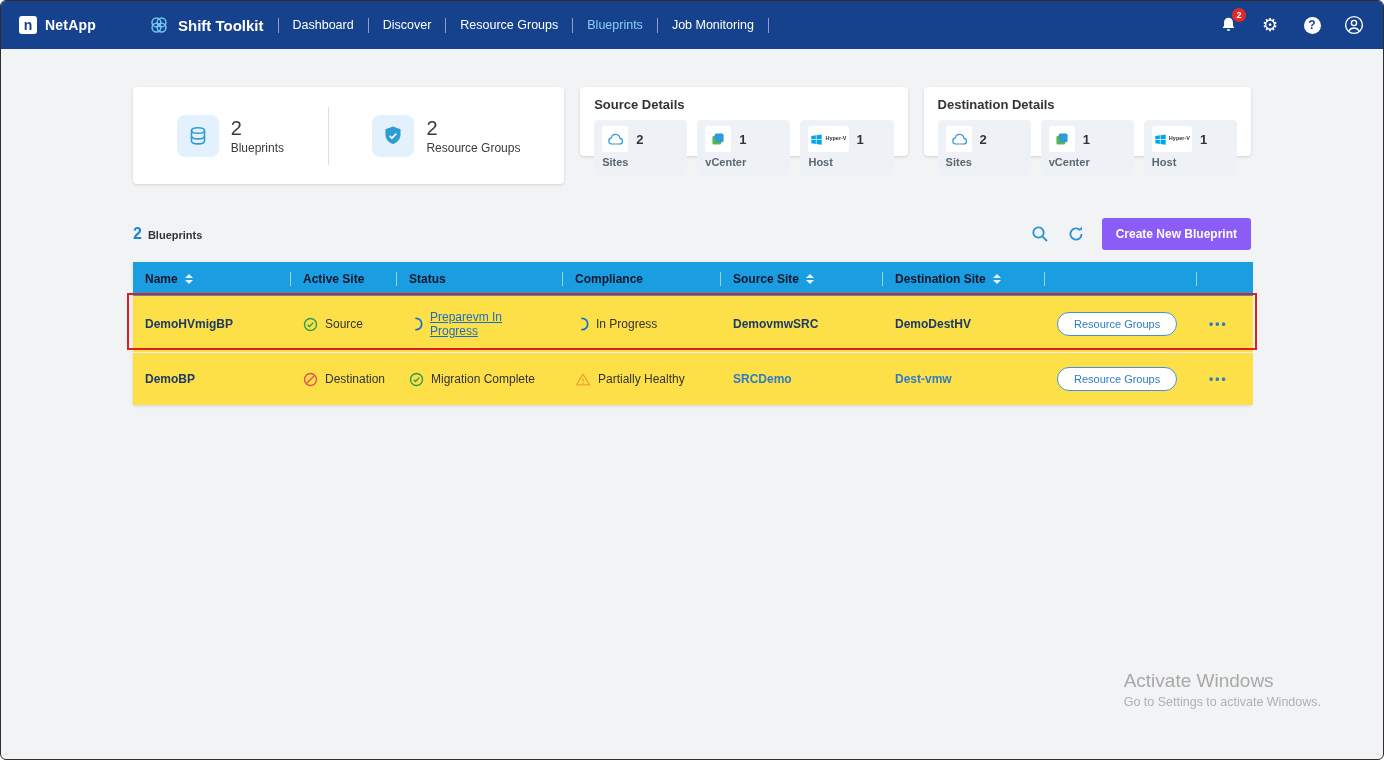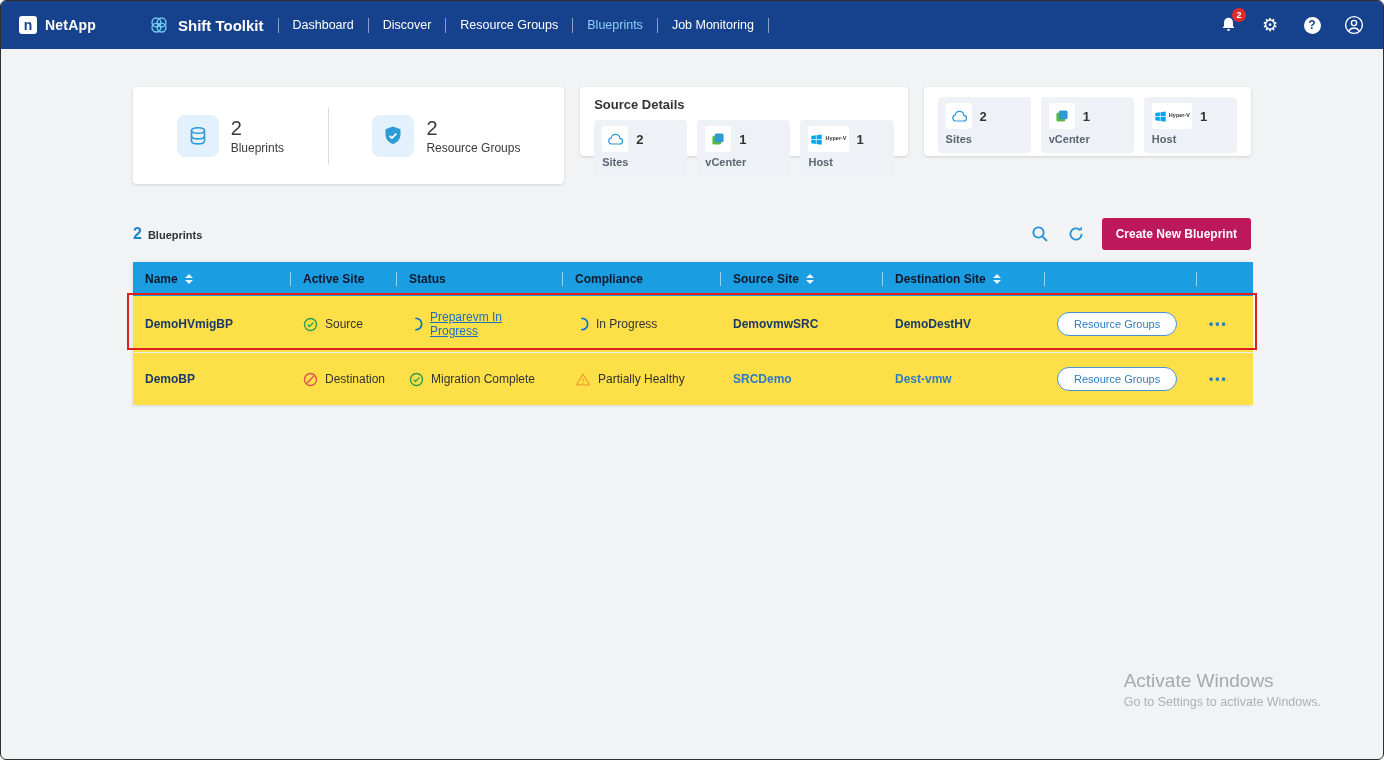--- a/index.html
+++ b/index.html
@@ -62,21 +62,21 @@
   .hyperv-text { font-size:5.5px; color:#333; line-height:1.05; font-weight:bold; }
 
   
   .table-toolbar { margin-top:34px; display:flex; align-items:center; }
   .bp-count { display:flex; align-items:baseline; gap:6px; }
   .bp-num { color:#1b84d1; font-size:16px; font-weight:bold; }
   .bp-label { color:#333; font-size:11px; font-weight:bold; }
   .toolbar-right { margin-left:auto; display:flex; align-items:center; gap:16px; }
   .tool-icon { width:20px; height:20px; cursor:pointer; display:flex; align-items:center; justify-content:center; }
   .create-btn {
-    background:#be185d; color:#fff; border:none; border-radius:3px;
+    background:#8b5cf6; color:#fff; border:none; border-radius:3px;
     font-size:12px; font-weight:bold; padding:9px 14px; cursor:pointer;
     font-family:"Liberation Sans", sans-serif;
   }
 
   
   .table-wrap { position:relative; margin-top:12px; box-shadow:0 1px 3px rgba(0,0,0,.12); }
   table { width:100%; border-collapse:collapse; table-layout:fixed; background:#fff; }
   thead th {
     background:#1b9de2; color:#0f172a; font-size:12px; font-weight:bold;
     text-align:left; height:34px; padding:0 12px; position:relative;
@@ -240,20 +240,21 @@
                 <span class="hyperv-text">Hyper-V</span>
               </span>
               <span class="tile-count">1</span>
             </div>
             <div class="tile-label">Host</div>
           </div>
         </div>
       </div>
 
       <div class="card details-card">
+        <div class="card-title">Destination Details</div>
         <div class="tiles">
           <div class="tile">
             <div class="tile-top">
               <span class="tile-iconbox">
                 <svg width="18" height="13" viewBox="0 0 22 15" fill="none" stroke="#2f9bd6" stroke-width="1.5">
                   <path d="M6.5 13h10a3.4 3.4 0 0 0 .5-6.8A5.4 5.4 0 0 0 6.4 5.4 3.9 3.9 0 0 0 6.5 13z"></path>
                 </svg>
               </span>
               <span class="tile-count">2</span>
             </div>

